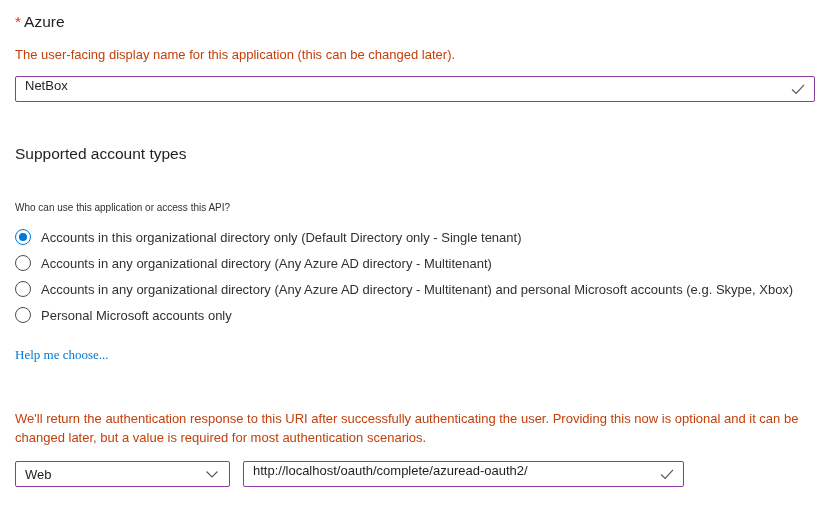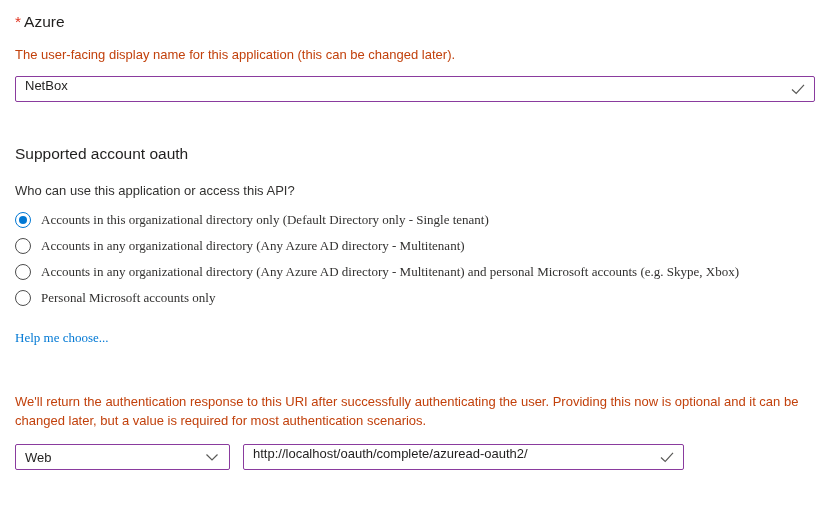--- a/index.html
+++ b/index.html
@@ -29,34 +29,34 @@
     padding: 0 28px 8px 9px;
     outline: none; background: #fff;
     display: block;
   }
   .input-icon {
     position: absolute; right: 9px; top: 50%; transform: translateY(-50%);
     width: 16px; height: 16px; pointer-events: none; display: block;
   }
 
   .account-section { margin-top: 42px; }
-  .question { font-size: 13px; line-height: 18px; margin-top: 19px; }
+  .question { font-size: 10px; line-height: 18px; margin-top: 36px; }
 
   .radio-list { margin-top: 7px; }
   .radio-row { display: flex; align-items: center; height: 26px; cursor: pointer; }
   .radio {
     flex: 0 0 auto;
     width: 16px; height: 16px; border: 1.5px solid #4d4d4d; border-radius: 50%;
     display: inline-flex; align-items: center; justify-content: center;
     margin-right: 10px; background: #fff;
   }
   .radio .dot { width: 8px; height: 8px; border-radius: 50%; background: transparent; }
   .radio.checked { border-color: #0078d4; }
   .radio.checked .dot { background: #0078d4; }
-  .radio-label { font-size: 13px; color: #323130; white-space: nowrap; font-family: Liberation Serif, serif; }
+  .radio-label { font-size: 13px; color: #323130; white-space: nowrap; }
 
   .help-link {
     display: inline-block; margin-top: 19px;
     font-size: 13px; color: #0078d4; text-decoration: none; cursor: pointer; font-family: Liberation Serif, serif;
   }
 
   .redirect-section { margin-top: 46px; }
   .redirect-desc { margin-top: 28px; }
 
   .uri-row { display: flex; margin-top: 14px; align-items: flex-start; }
@@ -84,21 +84,21 @@
   <div class="desc">The user-facing display name for this application (this can be changed later).</div>
 
   <div class="field-wrap">
     <input class="text-input" type="text" value="NetBox" style="">
     <svg class="input-icon" viewBox="0 0 16 16">
       <path d="M2 8.5 L6.2 12.5 L14 3.8" stroke="#5a5a58" stroke-width="1.2" fill="none"></path>
     </svg>
   </div>
 
   <div class="account-section">
-    <div class="section-title">Supported account oauth</div>
+    <div class="section-title">Supported account types</div>
     <div class="question">Who can use this application or access this API?</div>
 
     <div class="radio-list">
       <div class="radio-row">
         <span class="radio checked">
             <span class="dot"></span>
           </span>
         <span class="radio-label">Accounts in this organizational directory only (Default Directory only - Single tenant)</span>
       </div>
       <div class="radio-row">

